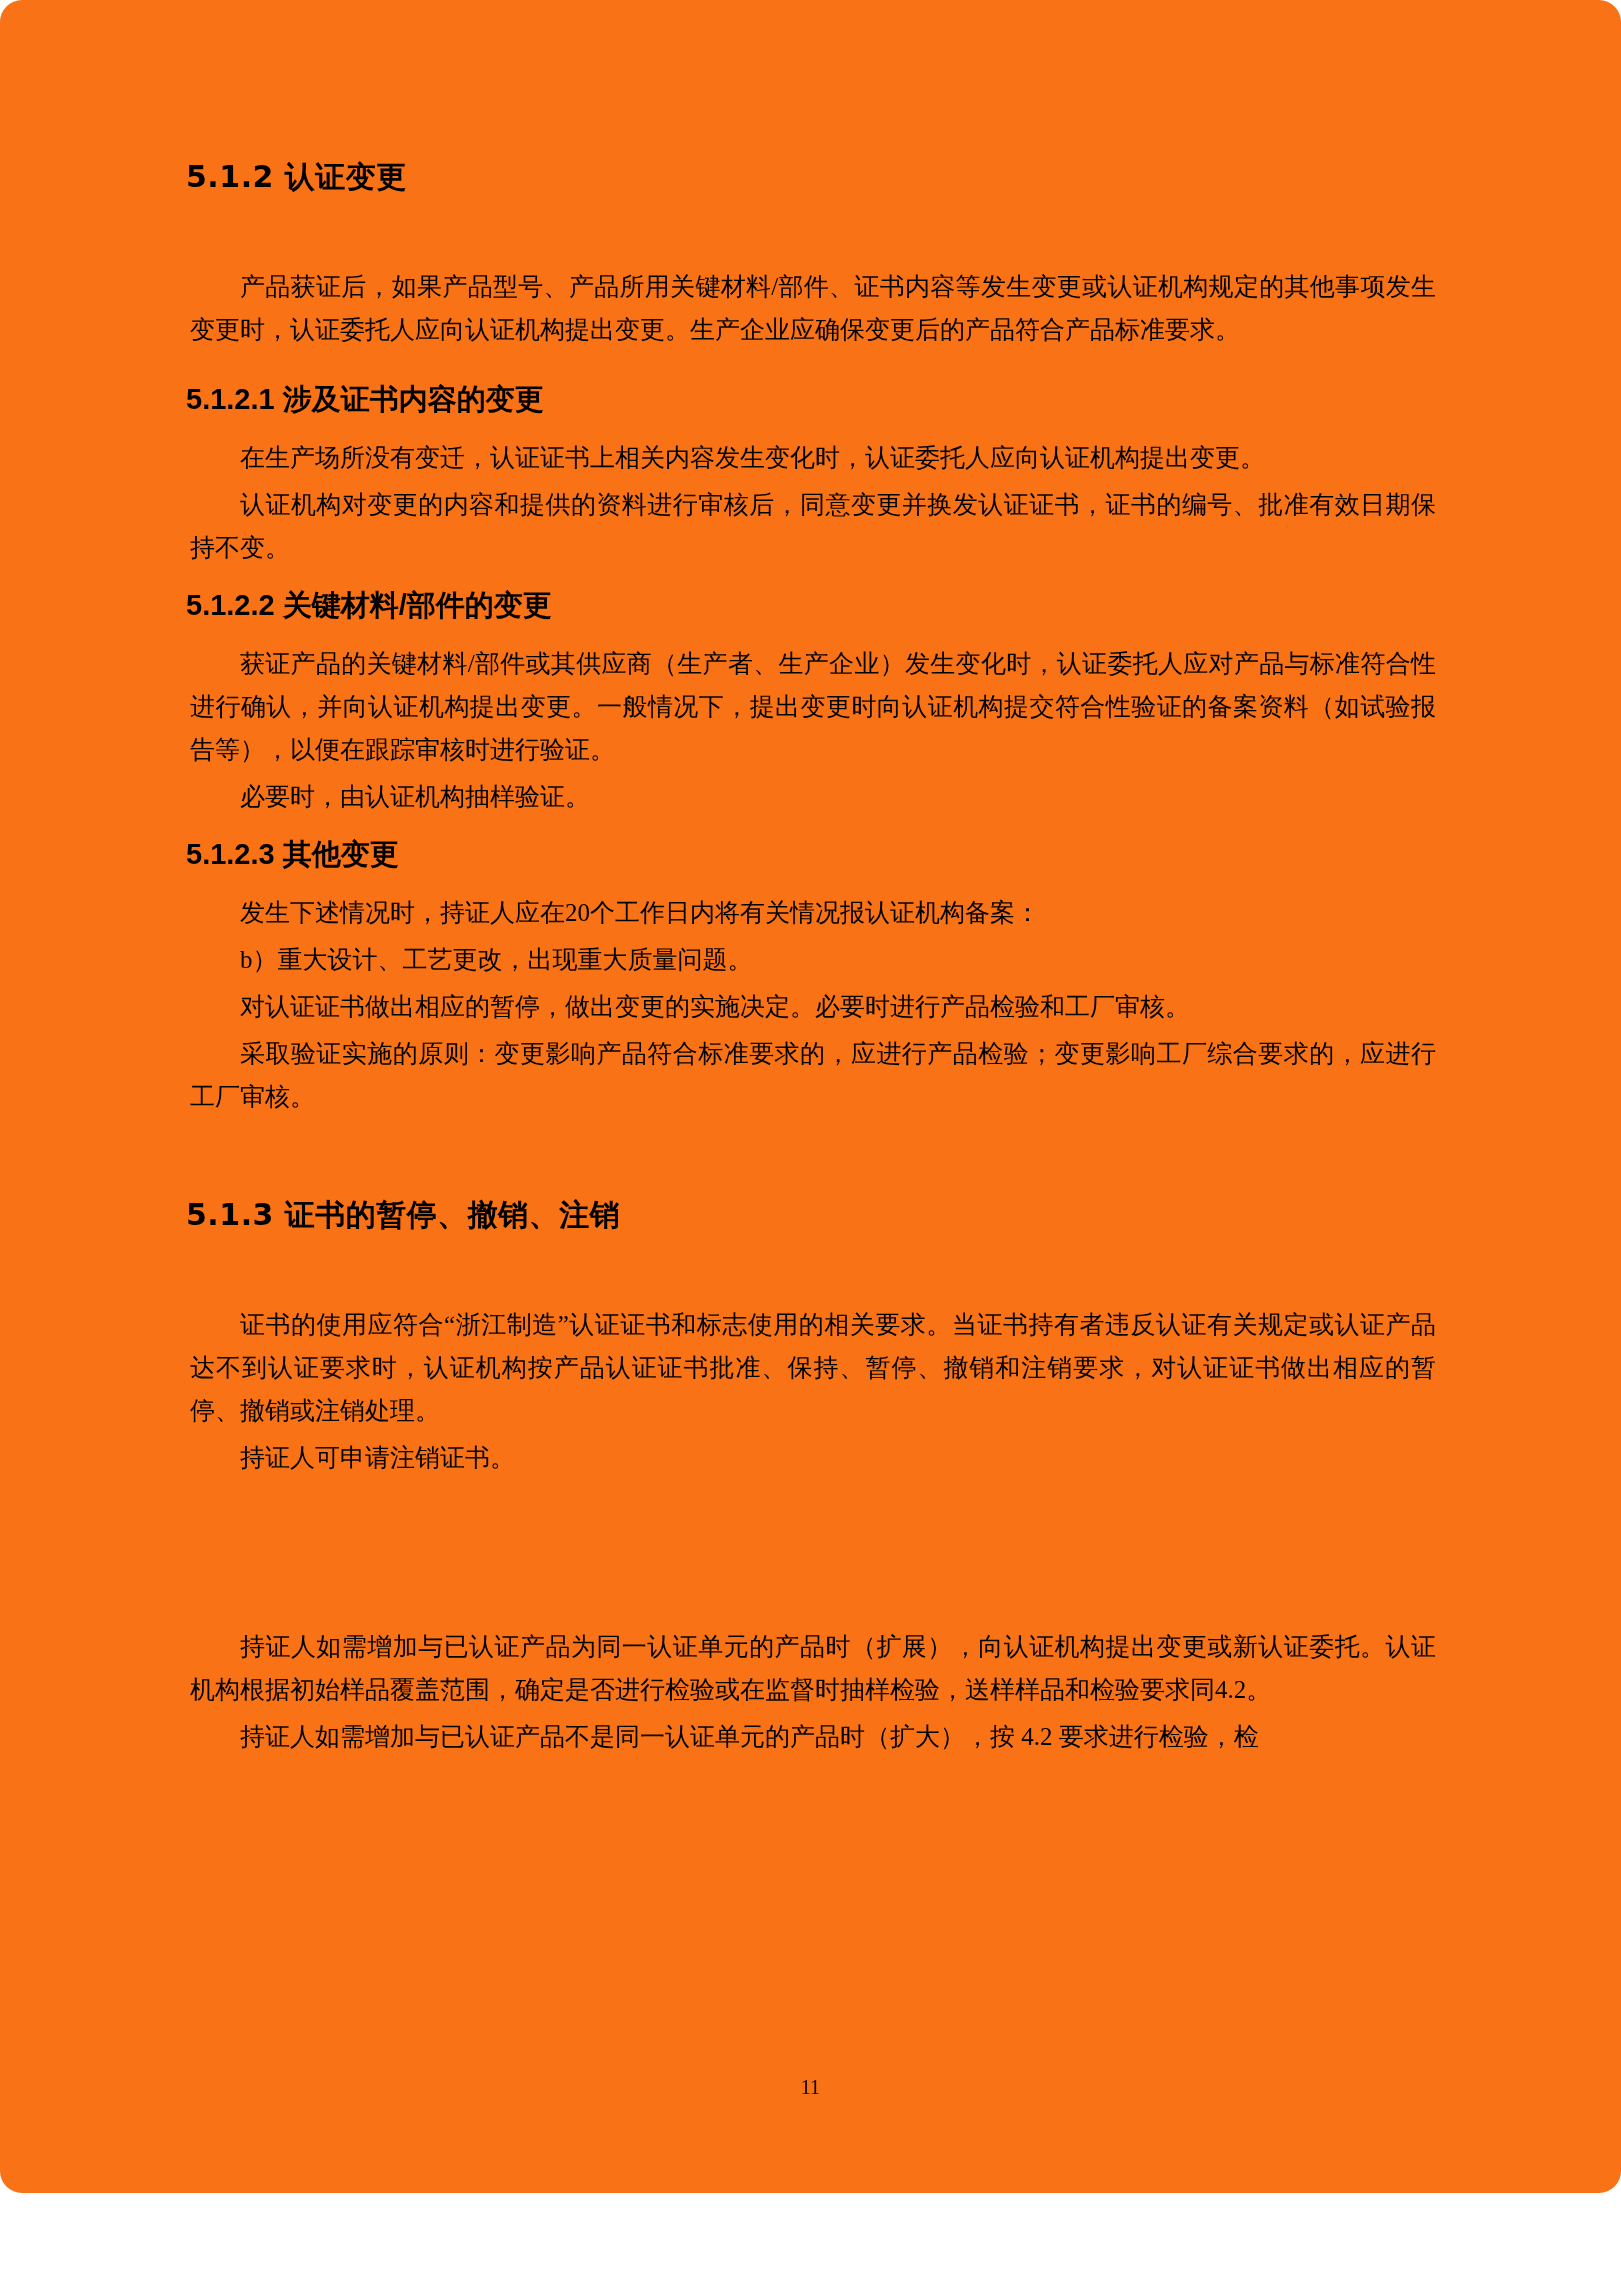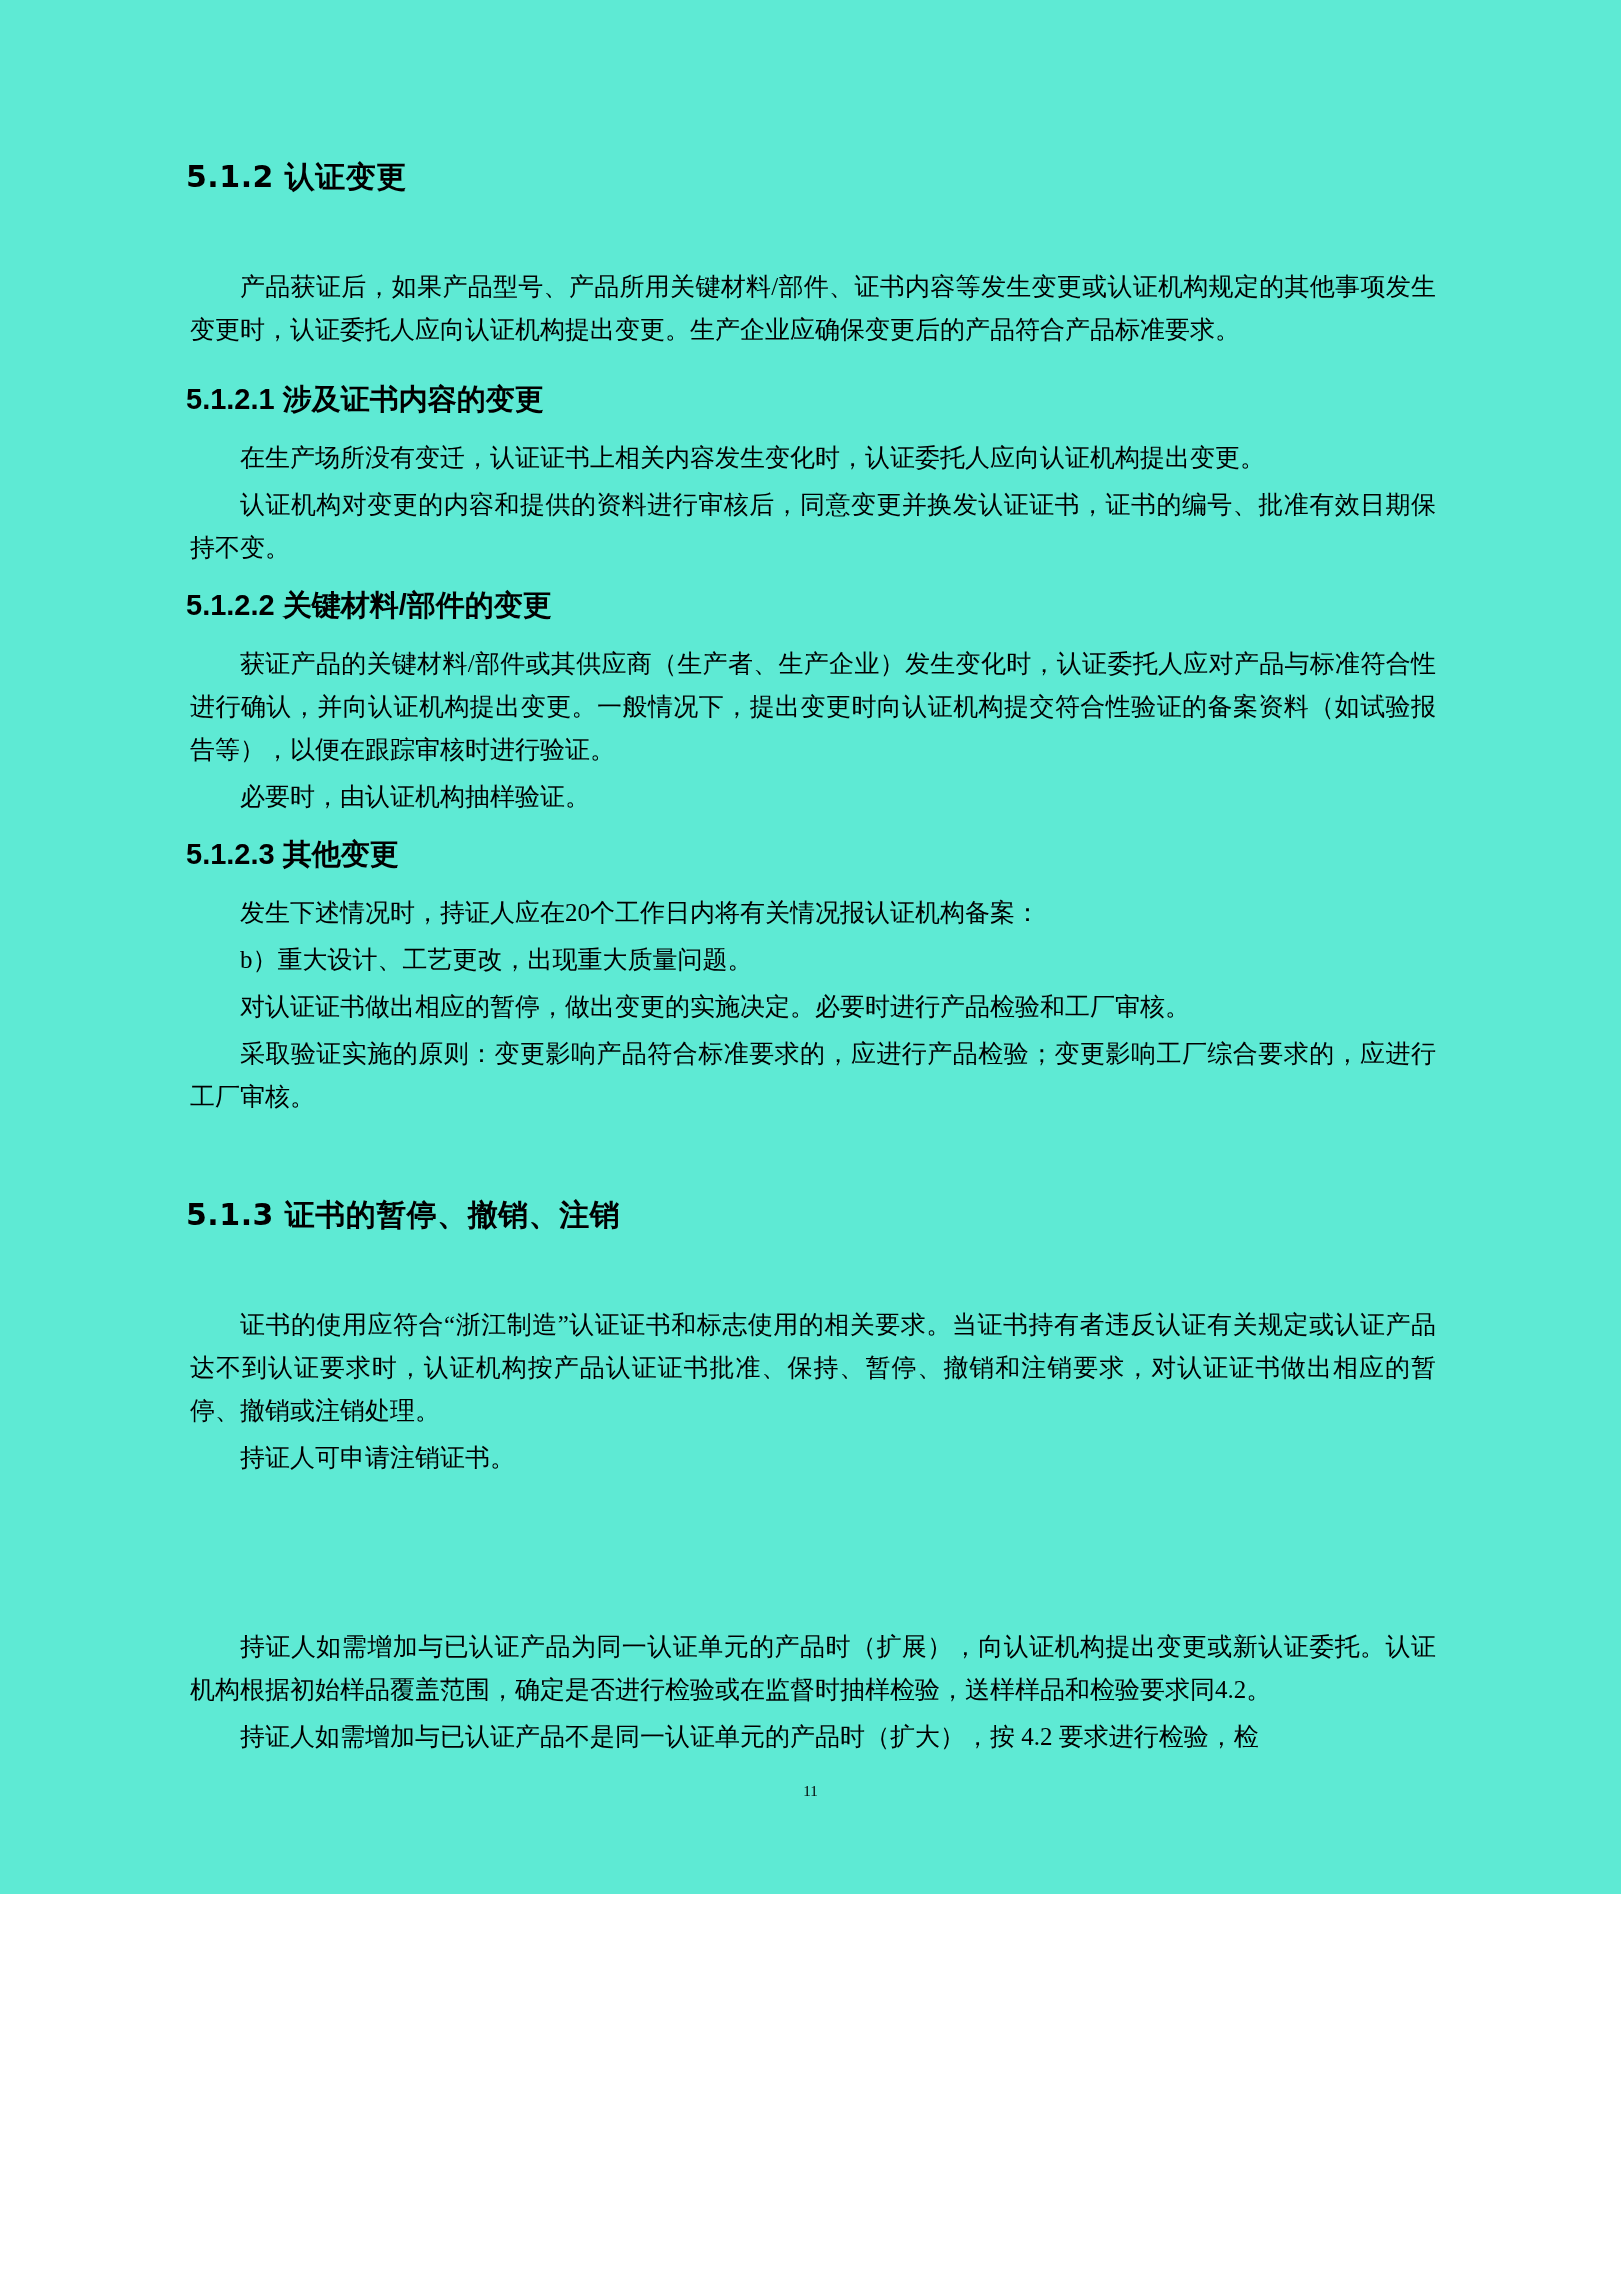--- a/index.html
+++ b/index.html
@@ -6,25 +6,26 @@
     margin: 0;
     padding: 0;
     background: #ffffff;
   }
   body {
     font-family: "Liberation Serif", "DejaVu Serif", serif;
     color: #000000;
   }
   .page {
     width: 1621px;
-    height: 1894px;
+    height: 2193px;
     position: relative;
-    background: #5eead4;
+    background: #f97316;
     box-sizing: border-box;
     padding: 157px 181px 0 186px;
+    border-radius: 22px;
   }
   .doc-body {
     font-size: 25px;
     line-height: 1.72;
     text-align: justify;
     text-justify: inter-ideograph;
   }
   h2.sec-h1 {
     font-family: "DejaVu Sans", "Liberation Sans", sans-serif;
     font-size: 30px;
@@ -51,21 +52,21 @@
   .gap-md { height: 25.5px; }
   .gap-xl { height: 65px; }
   .gap-xxl { height: 73px; }
   .footer-num {
     position: absolute;
     left: 0;
     right: 0;
     bottom: 94px;
     text-align: center;
     font-family: "Liberation Serif", serif;
-    font-size: 15px;
+    font-size: 20px;
     color: #000;
   }
 </style>
 </head>
 <body>
 
 <div class="page">
   <div class="doc-body">
 
     <h2 class="sec-h1">5.1.2 认证变更</h2>

